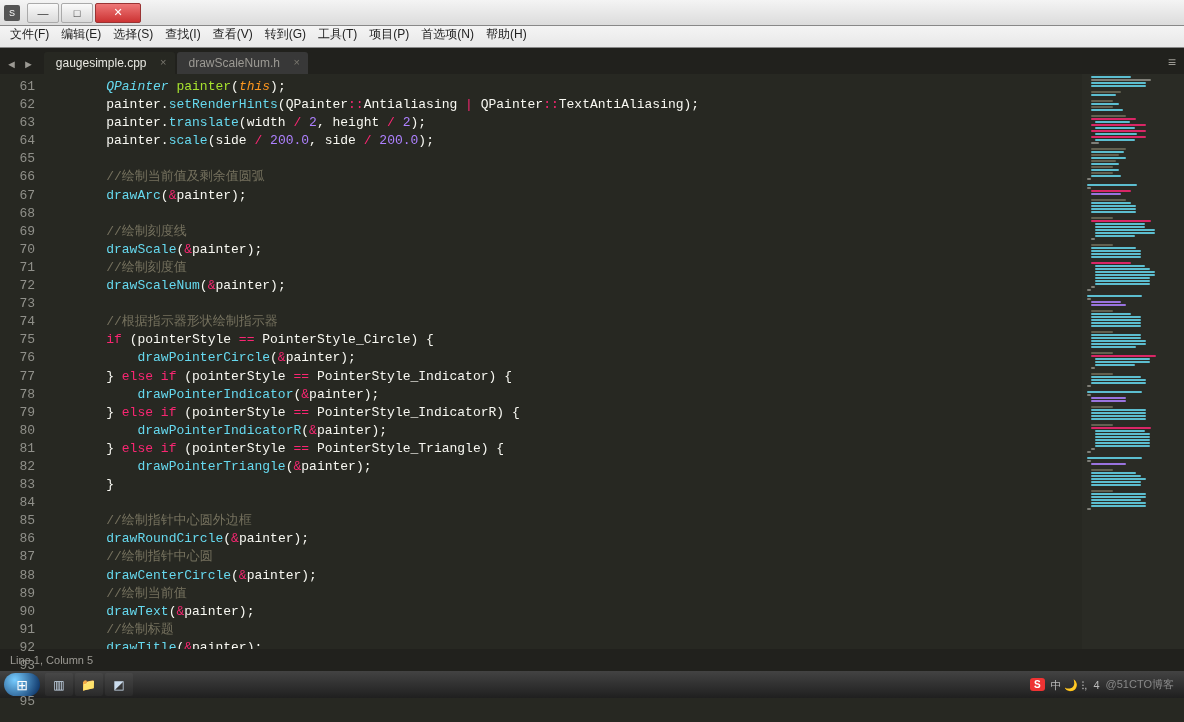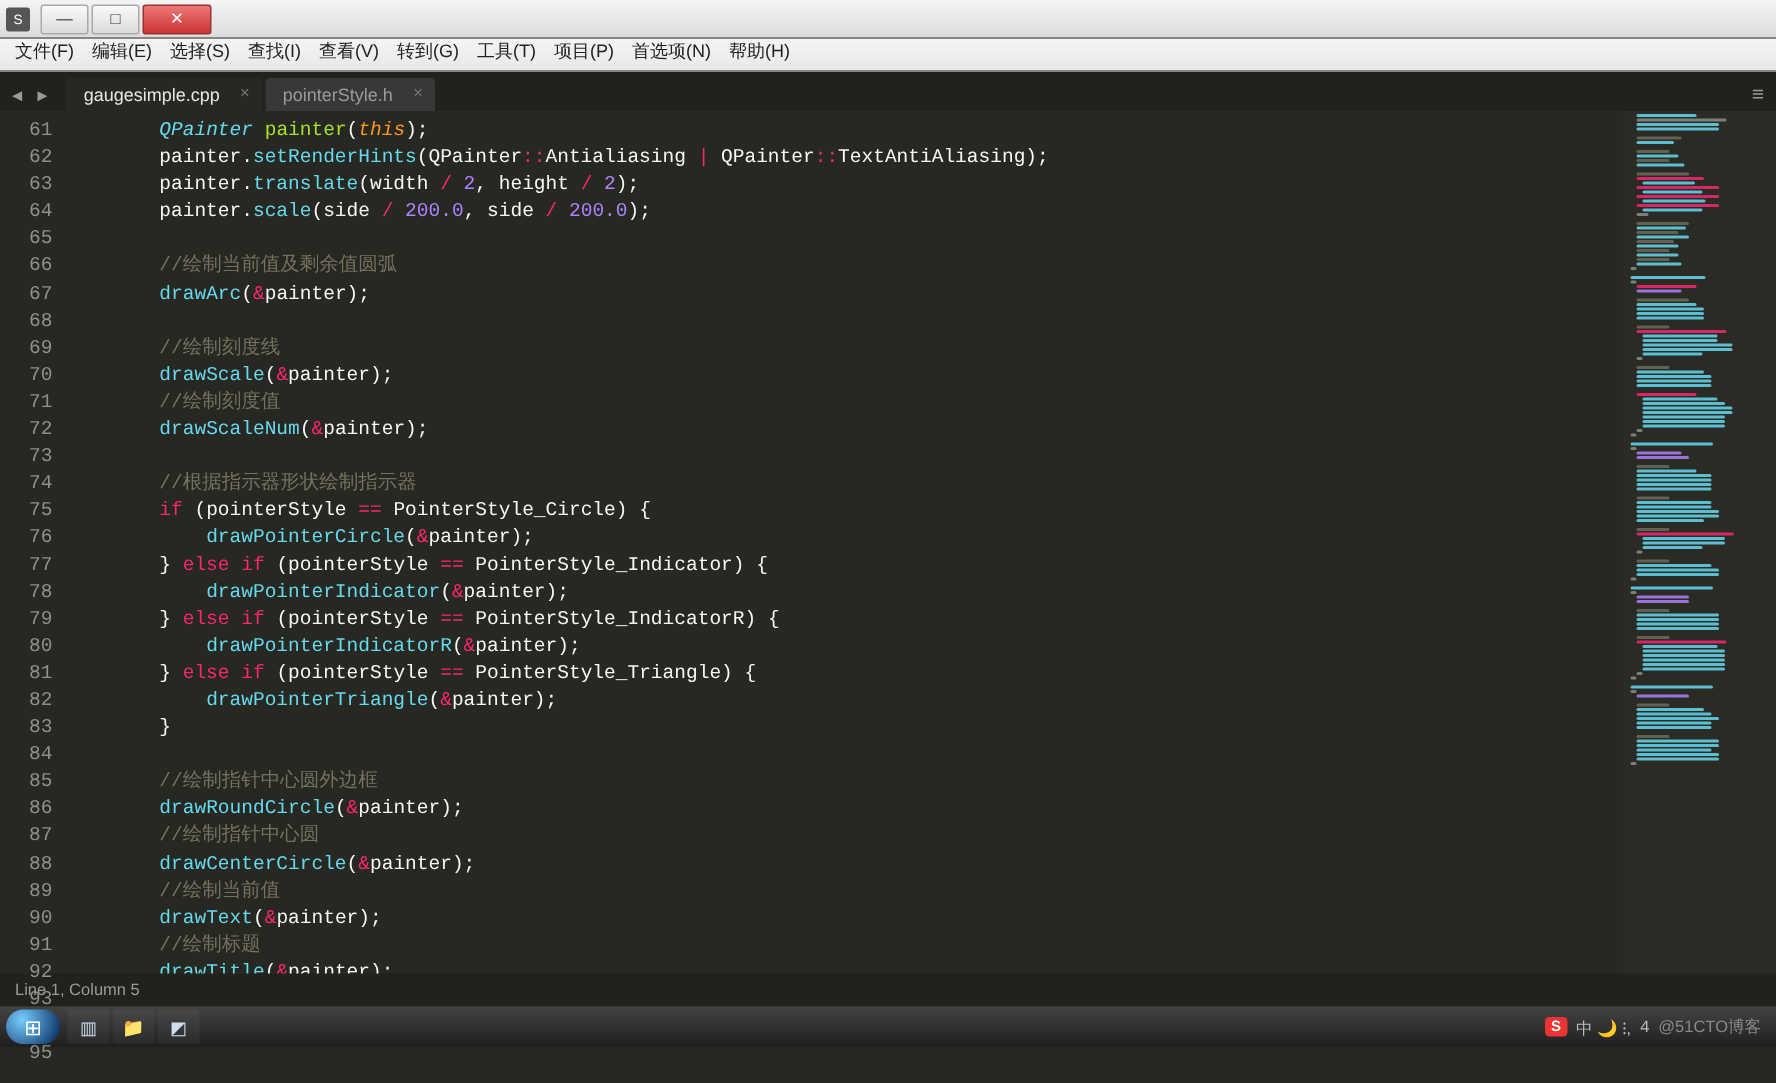--- a/index.html
+++ b/index.html
@@ -70,21 +70,21 @@
     <span class="mitem">项目(P)</span>
     <span class="mitem">首选项(N)</span>
     <span class="mitem">帮助(H)</span>
   </div>
 
 <div class="tabrow">
   <span style="color:#9c9a94;font-size:11px;padding:0 6px 4px 0;">◄</span>
   <span style="color:#9c9a94;font-size:11px;padding:0 10px 4px 0;">►</span>
   <div id="tabs" style="display:flex;">
       <div class="tab active"><span>gaugesimple.cpp</span><span class="close-x">×</span></div>
-      <div class="tab"><span>pointerStyle.h</span><span class="close-x">×</span></div>
+      <div class="tab"><span>drawScaleNum.h</span><span class="close-x">×</span></div>
     </div>
   <div style="flex:1"></div>
   <span style="color:#9c9a94;font-size:14px;padding:0 8px 4px 0;">≡</span>
 </div>
 
 <div class="editor">
   <div class="gutter" id="gutter">61
 62
 63
 64

